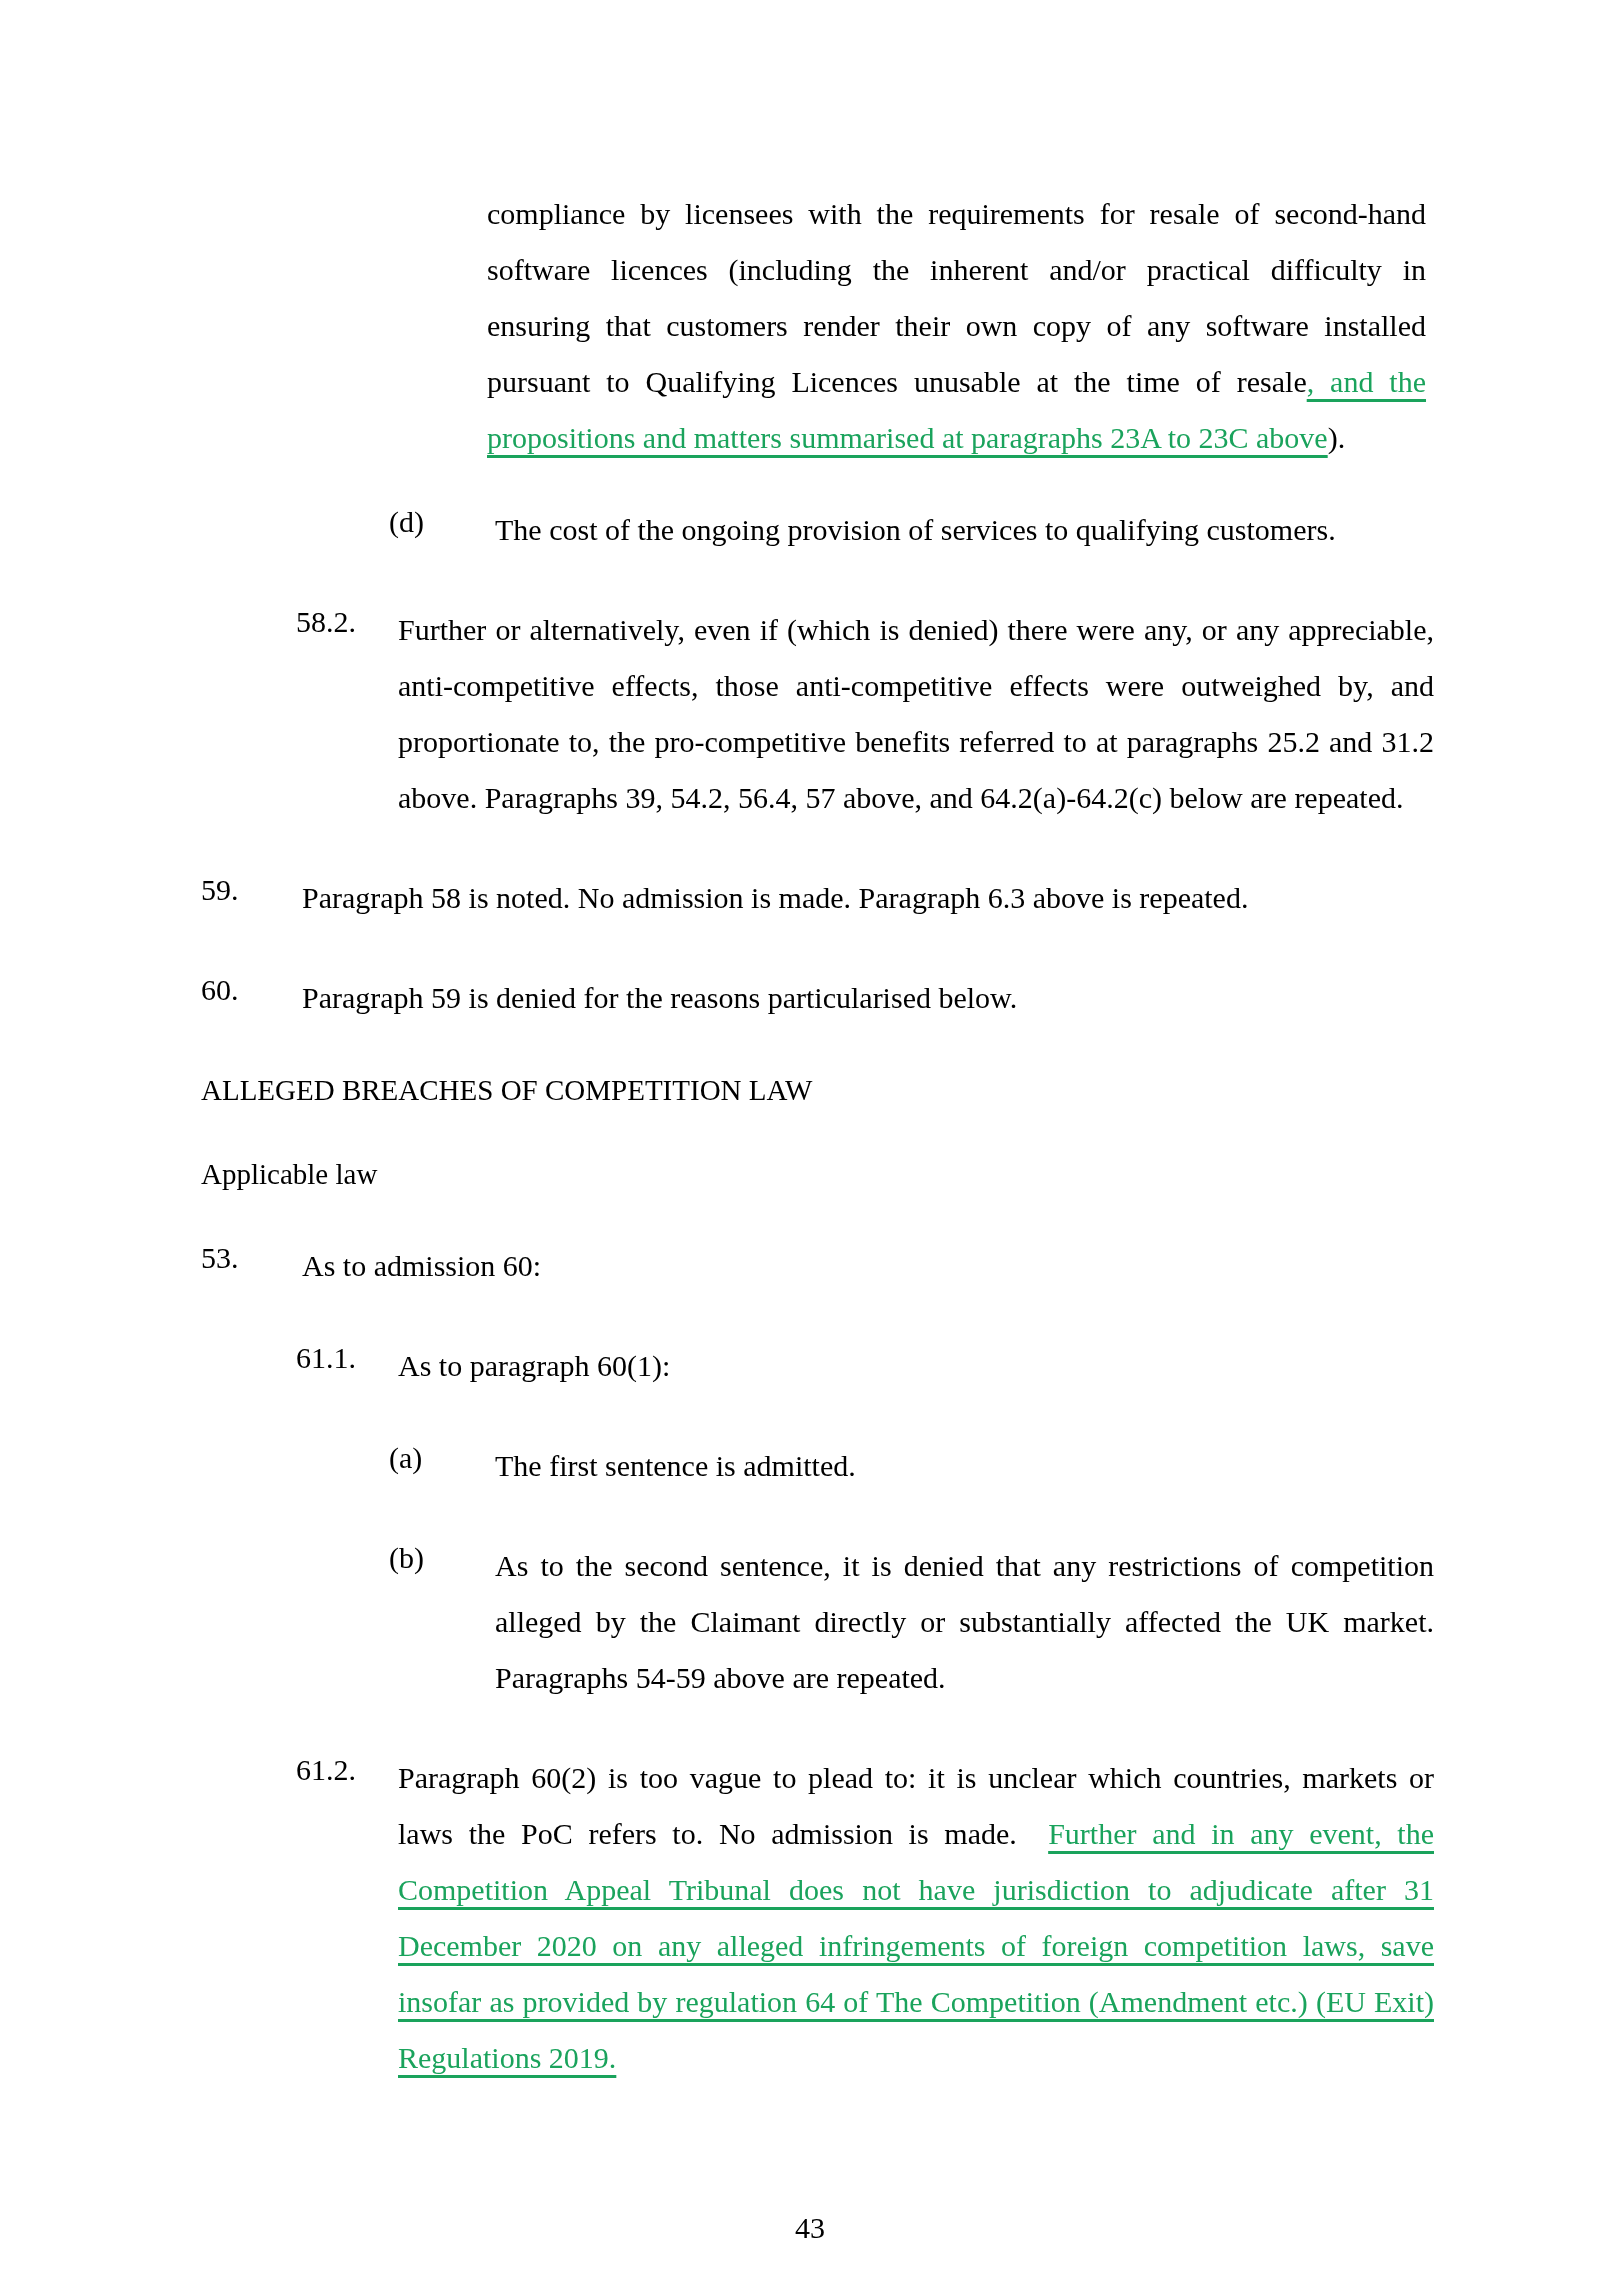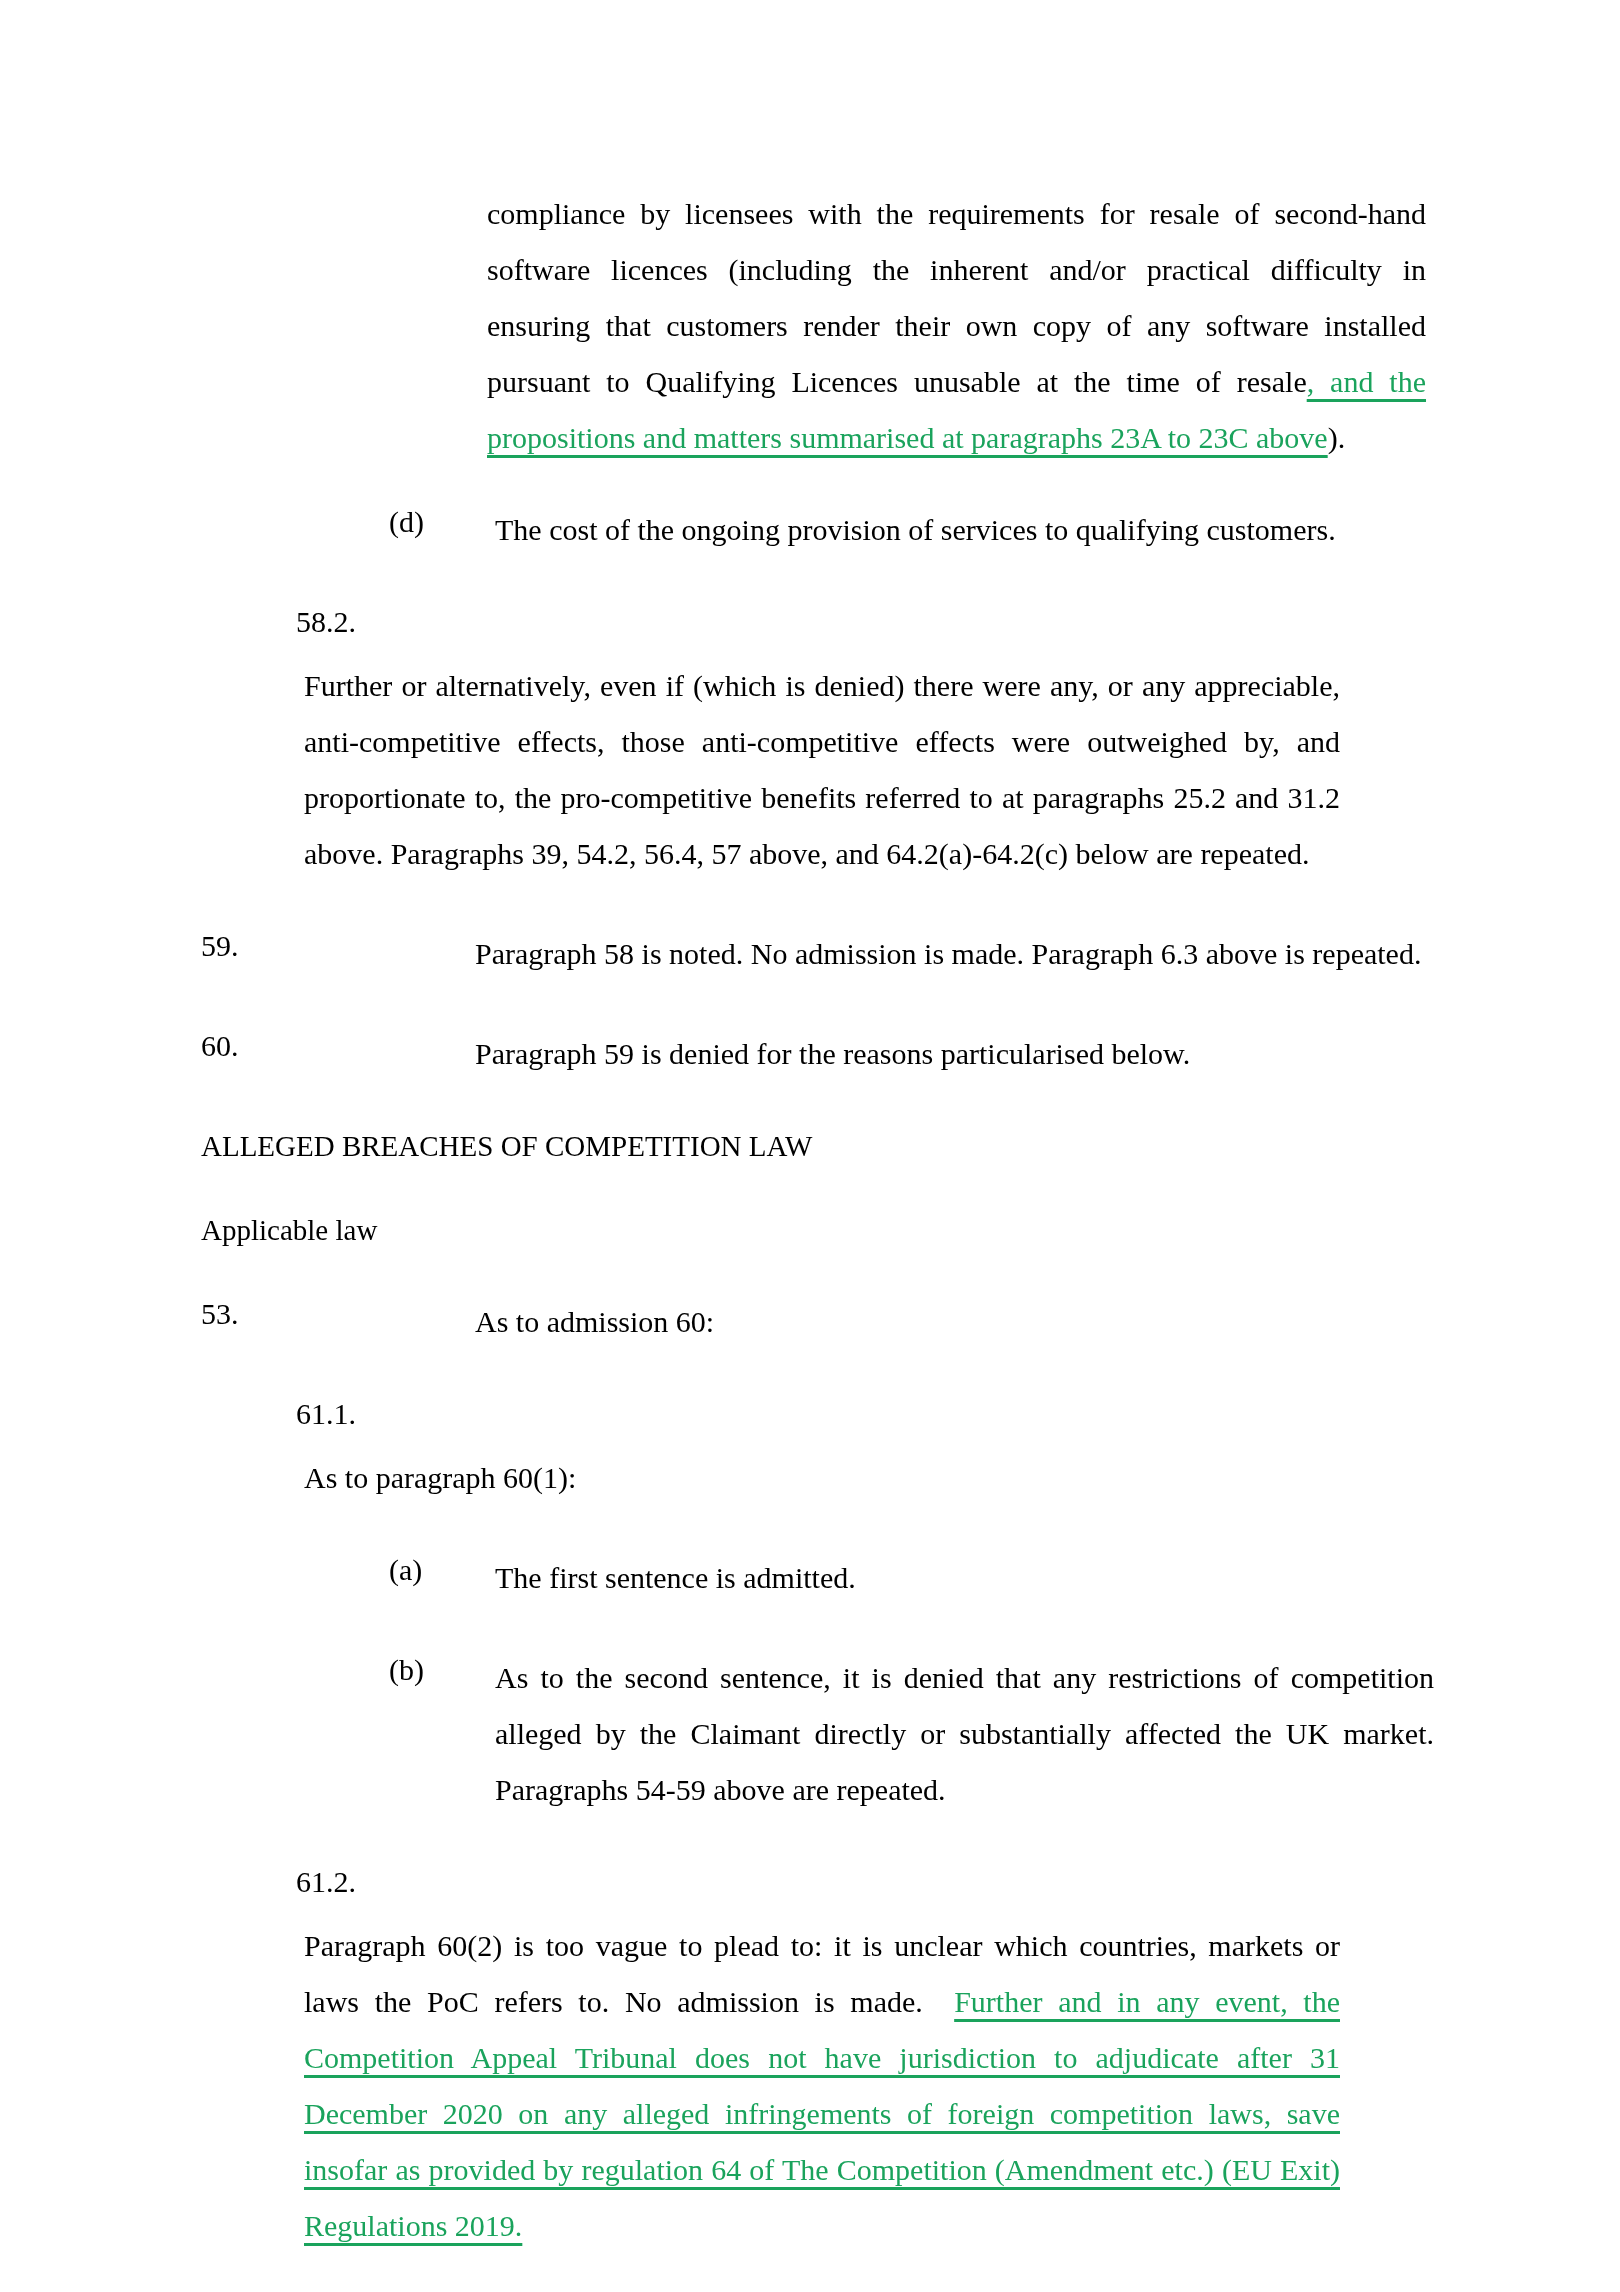--- a/index.html
+++ b/index.html
@@ -26,24 +26,24 @@
     margin: 0 0 28px 487px;
     width: 939px;
     text-align: justify;
   }
   .row {
     display: flex;
     margin-bottom: 28px;
   }
   .row .label { flex: 0 0 auto; }
   .row .body { margin: 8px; text-align: justify; }
-  .l1 { margin-left: 201px; justify-content: space-between; }
+  .l1 { margin-left: 201px; }
   .l1 .label { width: 93px; }
   .l1 .body { width: 1137px; }
-  .l2 { margin-left: 296px; flex-direction: column; }
+  .l2 { margin-left: 296px; }
   .l2 .label { width: 94px; }
   .l2 .body { width: 1036px; }
   .l3 { margin-left: 389px; }
   .l3 .label { width: 98px; }
   .l3 .body { width: 939px; }
   .heading {
     font-size: 29px;
     font-weight: normal;
     margin: 0 0 28px 201px;
     line-height: 56px;

